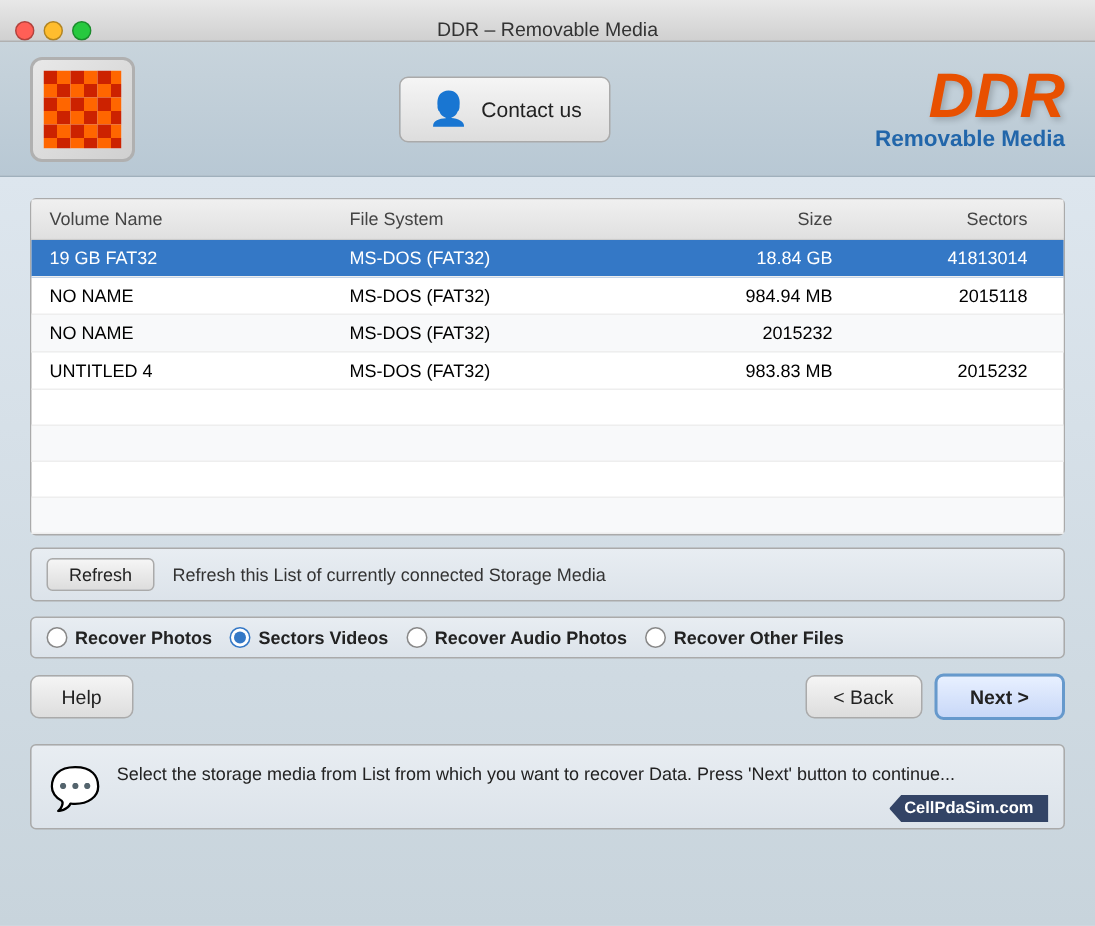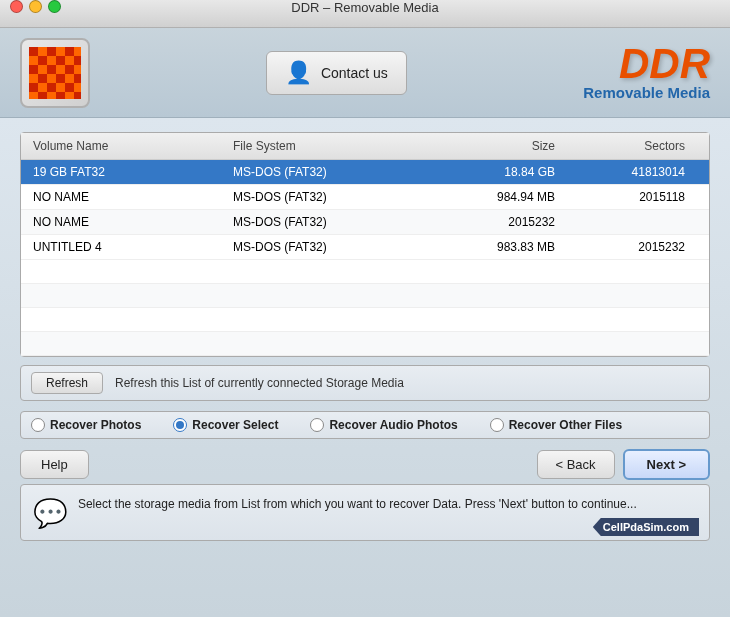--- a/index.html
+++ b/index.html
@@ -10,21 +10,21 @@
       font-family: -apple-system, "Helvetica Neue", Arial, sans-serif;
       font-size: 13px;
       overflow: hidden;
     }
 
     
     .title-bar {
       background: linear-gradient(to bottom, #e8e8e8, #d0d0d0);
       height: 28px;
       display: flex;
-      align-items: flex-start;
+      align-items: flex-end;
       justify-content: center;
       border-bottom: 1px solid #b0b0b0;
       position: relative;
     }
     .title-bar-buttons {
       position: absolute;
       left: 10px;
       display: flex;
       gap: 6px;
     }
@@ -167,21 +167,21 @@
       font-size: 12px;
       cursor: pointer;
       color: #222;
     }
     .refresh-label { font-size: 12px; color: #333; }
 
     
     .radio-row {
       display: flex;
       align-items: center;
-      gap: 32px;
+      gap: 12px;
       margin-bottom: 10px;
       padding: 6px 10px;
       background: linear-gradient(to bottom, #e8edf2, #dce3ea);
       border: 1px solid #aaa;
       border-radius: 4px;
     }
     .radio-item {
       display: flex;
       align-items: center;
       gap: 5px;
@@ -207,21 +207,21 @@
       width: 8px; height: 8px;
       border-radius: 50%;
       background: #3478c6;
     }
 
     
     .bottom-row {
       display: flex;
       align-items: center;
       gap: 8px;
-      margin-bottom: 4px;
+      margin-bottom: 16px;
     }
     .bottom-btn {
       background: linear-gradient(to bottom, #f5f5f5, #ddd);
       border: 1px solid #aaa;
       border-radius: 6px;
       padding: 6px 20px;
       font-size: 13px;
       cursor: pointer;
       color: #222;
     }
@@ -398,21 +398,21 @@
     <span class="refresh-label">Refresh this List of currently connected Storage Media</span>
   </div>
 
   <div class="radio-row">
     <div class="radio-item">
       <div class="radio-circle"></div>
       <span>Recover Photos</span>
     </div>
     <div class="radio-item">
       <div class="radio-circle selected"></div>
-      <span>Recover Select</span>
+      <span>Sectors Videos</span>
     </div>
     <div class="radio-item">
       <div class="radio-circle"></div>
       <span>Recover Audio Photos</span>
     </div>
     <div class="radio-item">
       <div class="radio-circle"></div>
       <span>Recover Other Files</span>
     </div>
   </div>

